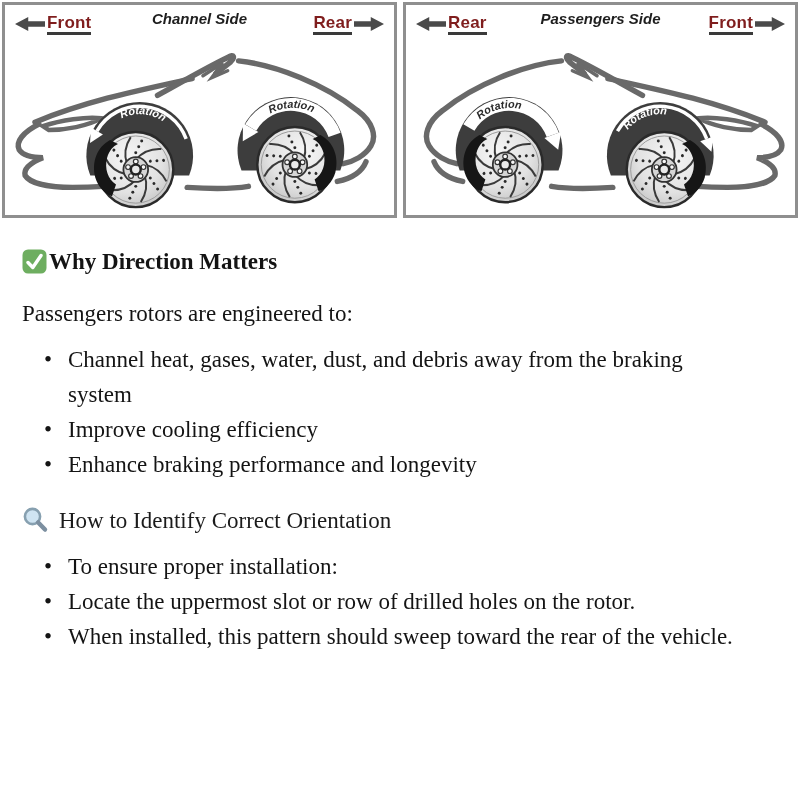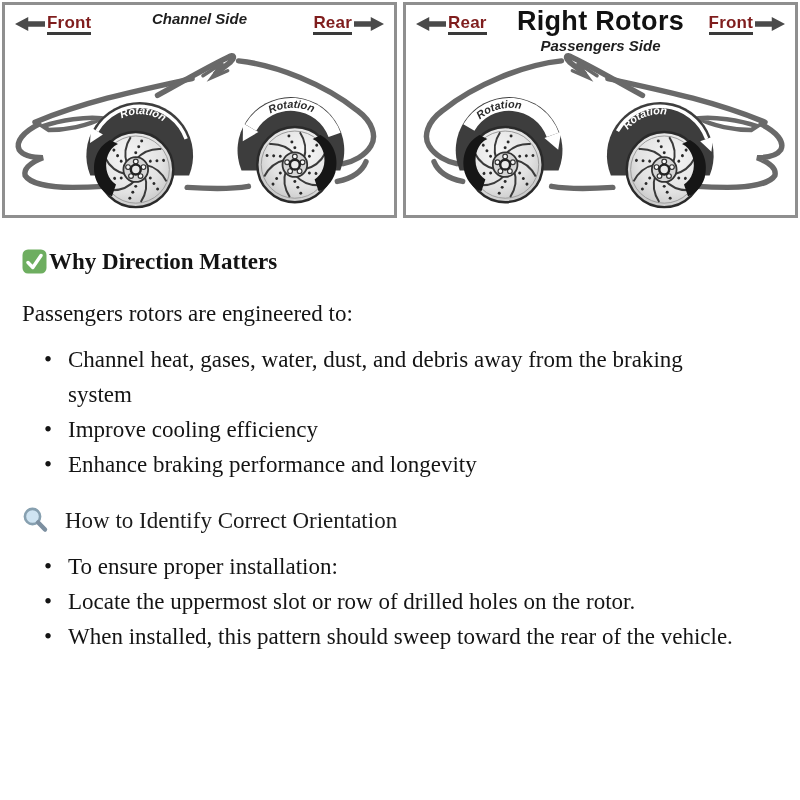--- a/index.html
+++ b/index.html
@@ -21,21 +21,21 @@
   svg.car { display:block; margin:0 auto; }
 
   
   .doc { padding:8px 28px 0 22px; font-size:23px; line-height:35px; }
   .intro { margin:6px 0 0; max-width:716px; }
   .h-why { margin:18px 0 0; font-size:23px; font-weight:bold; display:flex; align-items:center; gap:2px; }
   .lead  { margin:17px 0 0; }
   ul.blist { margin:11px 0 0; padding:0 0 0 46px; list-style:none; }
   ul.blist li { position:relative; max-width:644px; }
   ul.blist li::before { content:"\2022"; position:absolute; left:-24px; top:0; }
-  .h-how { margin:21px 0 0; font-size:23px; font-weight:normal; display:flex; align-items:center; gap:16px; color:#1b1b1b; }
+  .h-how { margin:21px 0 0; font-size:23px; font-weight:normal; display:flex; align-items:center; gap:10px; color:#1b1b1b; }
   ul.how li { max-width:676px; }
   .emoji { display:inline-flex; flex:0 0 auto; }
 </style>
 </head>
 <body>
 
 <div class="diagram">
 
   <div class="panel">
     <div class="panel-header">
@@ -162,21 +162,20 @@
 
   <div class="panel">
     <div class="panel-header">
       <div class="dir-label dir-left">
         <svg width="30" height="16" viewBox="0 0 34 16" aria-hidden="true">
           <polygon points="0,8 15,0 15,5 34,5 34,11 15,11 15,16" fill="#4a4a4a"></polygon>
         </svg>
         <span class="dir-text">Rear</span>
       </div>
       <div class="titles">
-        <div class="panel-title">Right Rotors</div>
         <div class="panel-sub">Passengers Side</div>
       </div>
       <div class="dir-label dir-right">
         <span class="dir-text">Front</span>
         <svg width="30" height="16" viewBox="0 0 34 16" aria-hidden="true">
           <polygon points="34,8 19,0 19,5 0,5 0,11 19,11 19,16" fill="#4a4a4a"></polygon>
         </svg>
       </div>
     </div>
 

